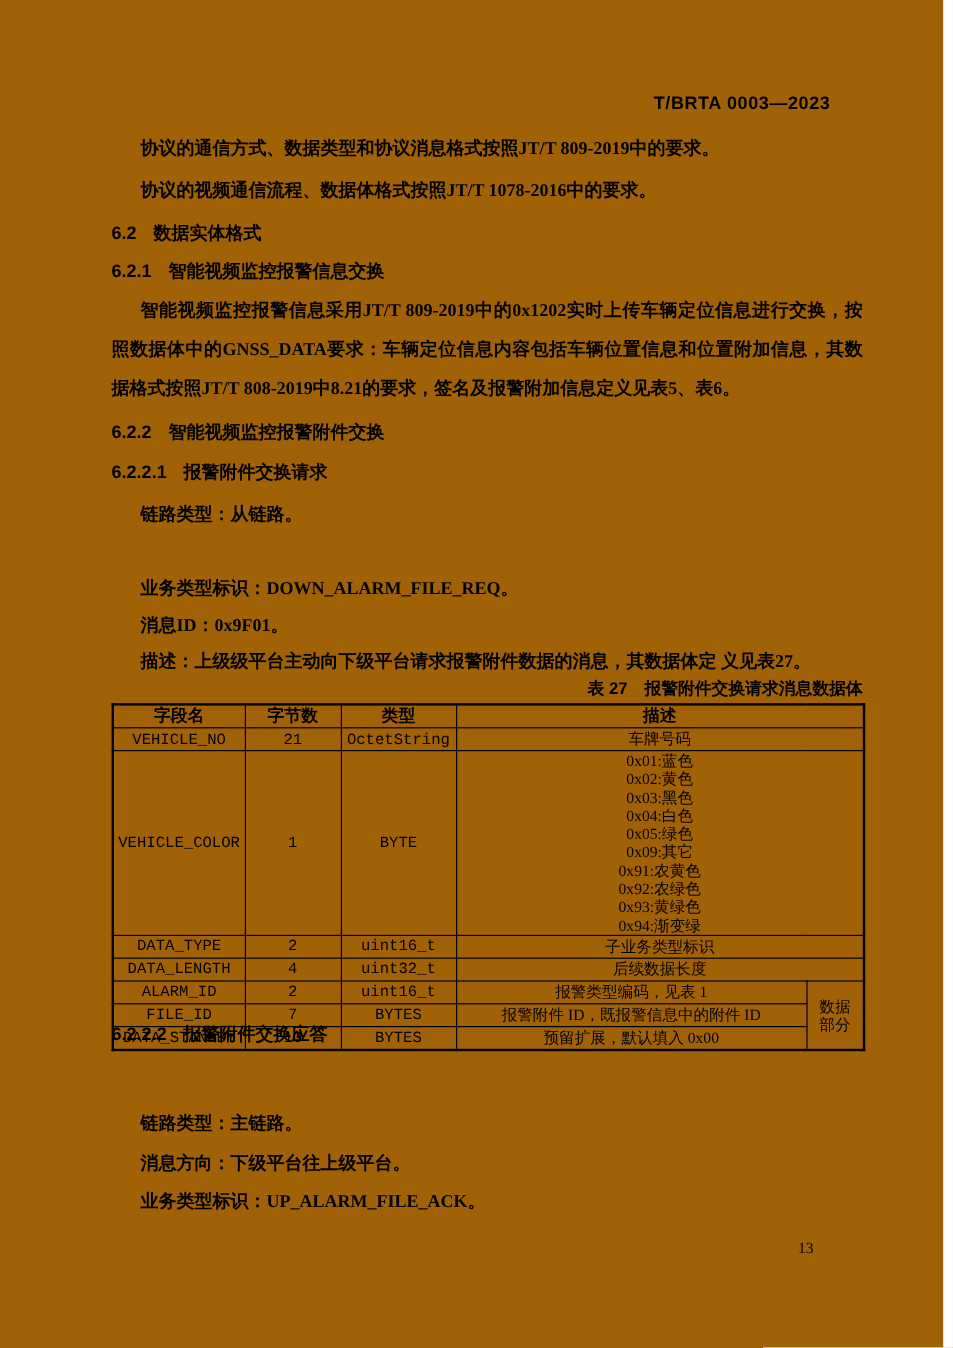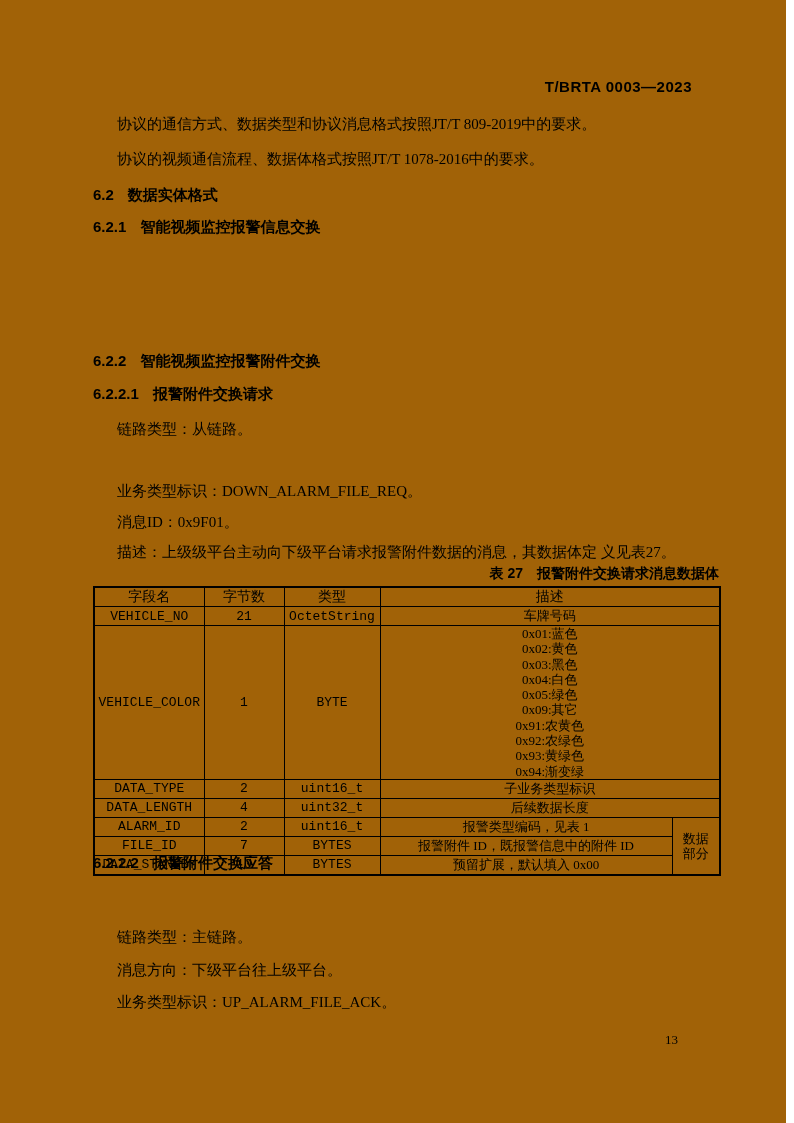--- a/index.html
+++ b/index.html
@@ -7,21 +7,21 @@
     position:relative;
     width:786px;height:1123px;
     background:#a16207;
     color:#000;
     font-family:"Liberation Serif","DejaVu Serif",serif;
     font-size:15px;
     overflow:hidden;
   }
   .abs{position:absolute;}
   .content-left{left:93px;}
-  .content-width{width:626px;}
+  .content-width{width:626px;font-weight:bold;}
   .std-ref{
     top:78px;right:94px;
     font-family:"Liberation Sans","DejaVu Sans",sans-serif;
     font-weight:bold;font-size:15px;letter-spacing:0.5px;
   }
   .body-line{line-height:18px;padding-left:24px;}
   .heading{
     font-family:"Liberation Sans","DejaVu Sans",sans-serif;
     font-weight:bold;font-size:15px;line-height:18px;
   }
@@ -42,21 +42,21 @@
   }
   table.t27 th, table.t27 td{
     border:1px solid #000;
     text-align:center;vertical-align:middle;
     padding:0 2px;
     font-size:13px;
     overflow:hidden;
   }
   table.t27 th{
     font-family:"Liberation Sans","DejaVu Sans",sans-serif;
-    font-weight:normal;font-size:14px;
+    font-weight:bold;font-size:14px;
   }
   .mono{font-family:"Liberation Mono","DejaVu Sans Mono",monospace;}
   .preline{white-space:pre-line;line-height:15.3px;}
   tr.hr{height:19px;}
   tr.r{height:17px;}
   tr.tall{height:153px;}
   .page-num{
     top:1032px;right:108px;
     font-size:13px;line-height:15px;
   }
@@ -72,20 +72,21 @@
   <div class="abs content-left content-width body-line" style="top:150px">协议的视频通信流程、数据体格式按照JT/T 1078-2016中的要求。</div>
 
   <div class="abs content-left heading" style="top:186px">
     <span class="num">6.2</span><span>数据实体格式</span>
   </div>
 
   <div class="abs content-left heading" style="top:218px">
     <span class="num">6.2.1</span><span>智能视频监控报警信息交换</span>
   </div>
 
+  <div class="abs content-left content-width para-block" style="top:243px">智能视频监控报警信息采用JT/T 809-2019中的0x1202实时上传车辆定位信息进行交换，按照数据体中的GNSS_DATA要求：车辆定位信息内容包括车辆位置信息和位置附加信息，其数据格式按照JT/T 808-2019中8.21的要求，签名及报警附加信息定义见表5、表6。</div>
 
   <div class="abs content-left heading" style="top:352px">
     <span class="num">6.2.2</span><span>智能视频监控报警附件交换</span>
   </div>
 
   <div class="abs content-left heading" style="top:385px">
     <span class="num">6.2.2.1</span><span>报警附件交换请求</span>
   </div>
 
   <div class="abs content-left content-width body-line" style="top:420px">链路类型：从链路。</div>

